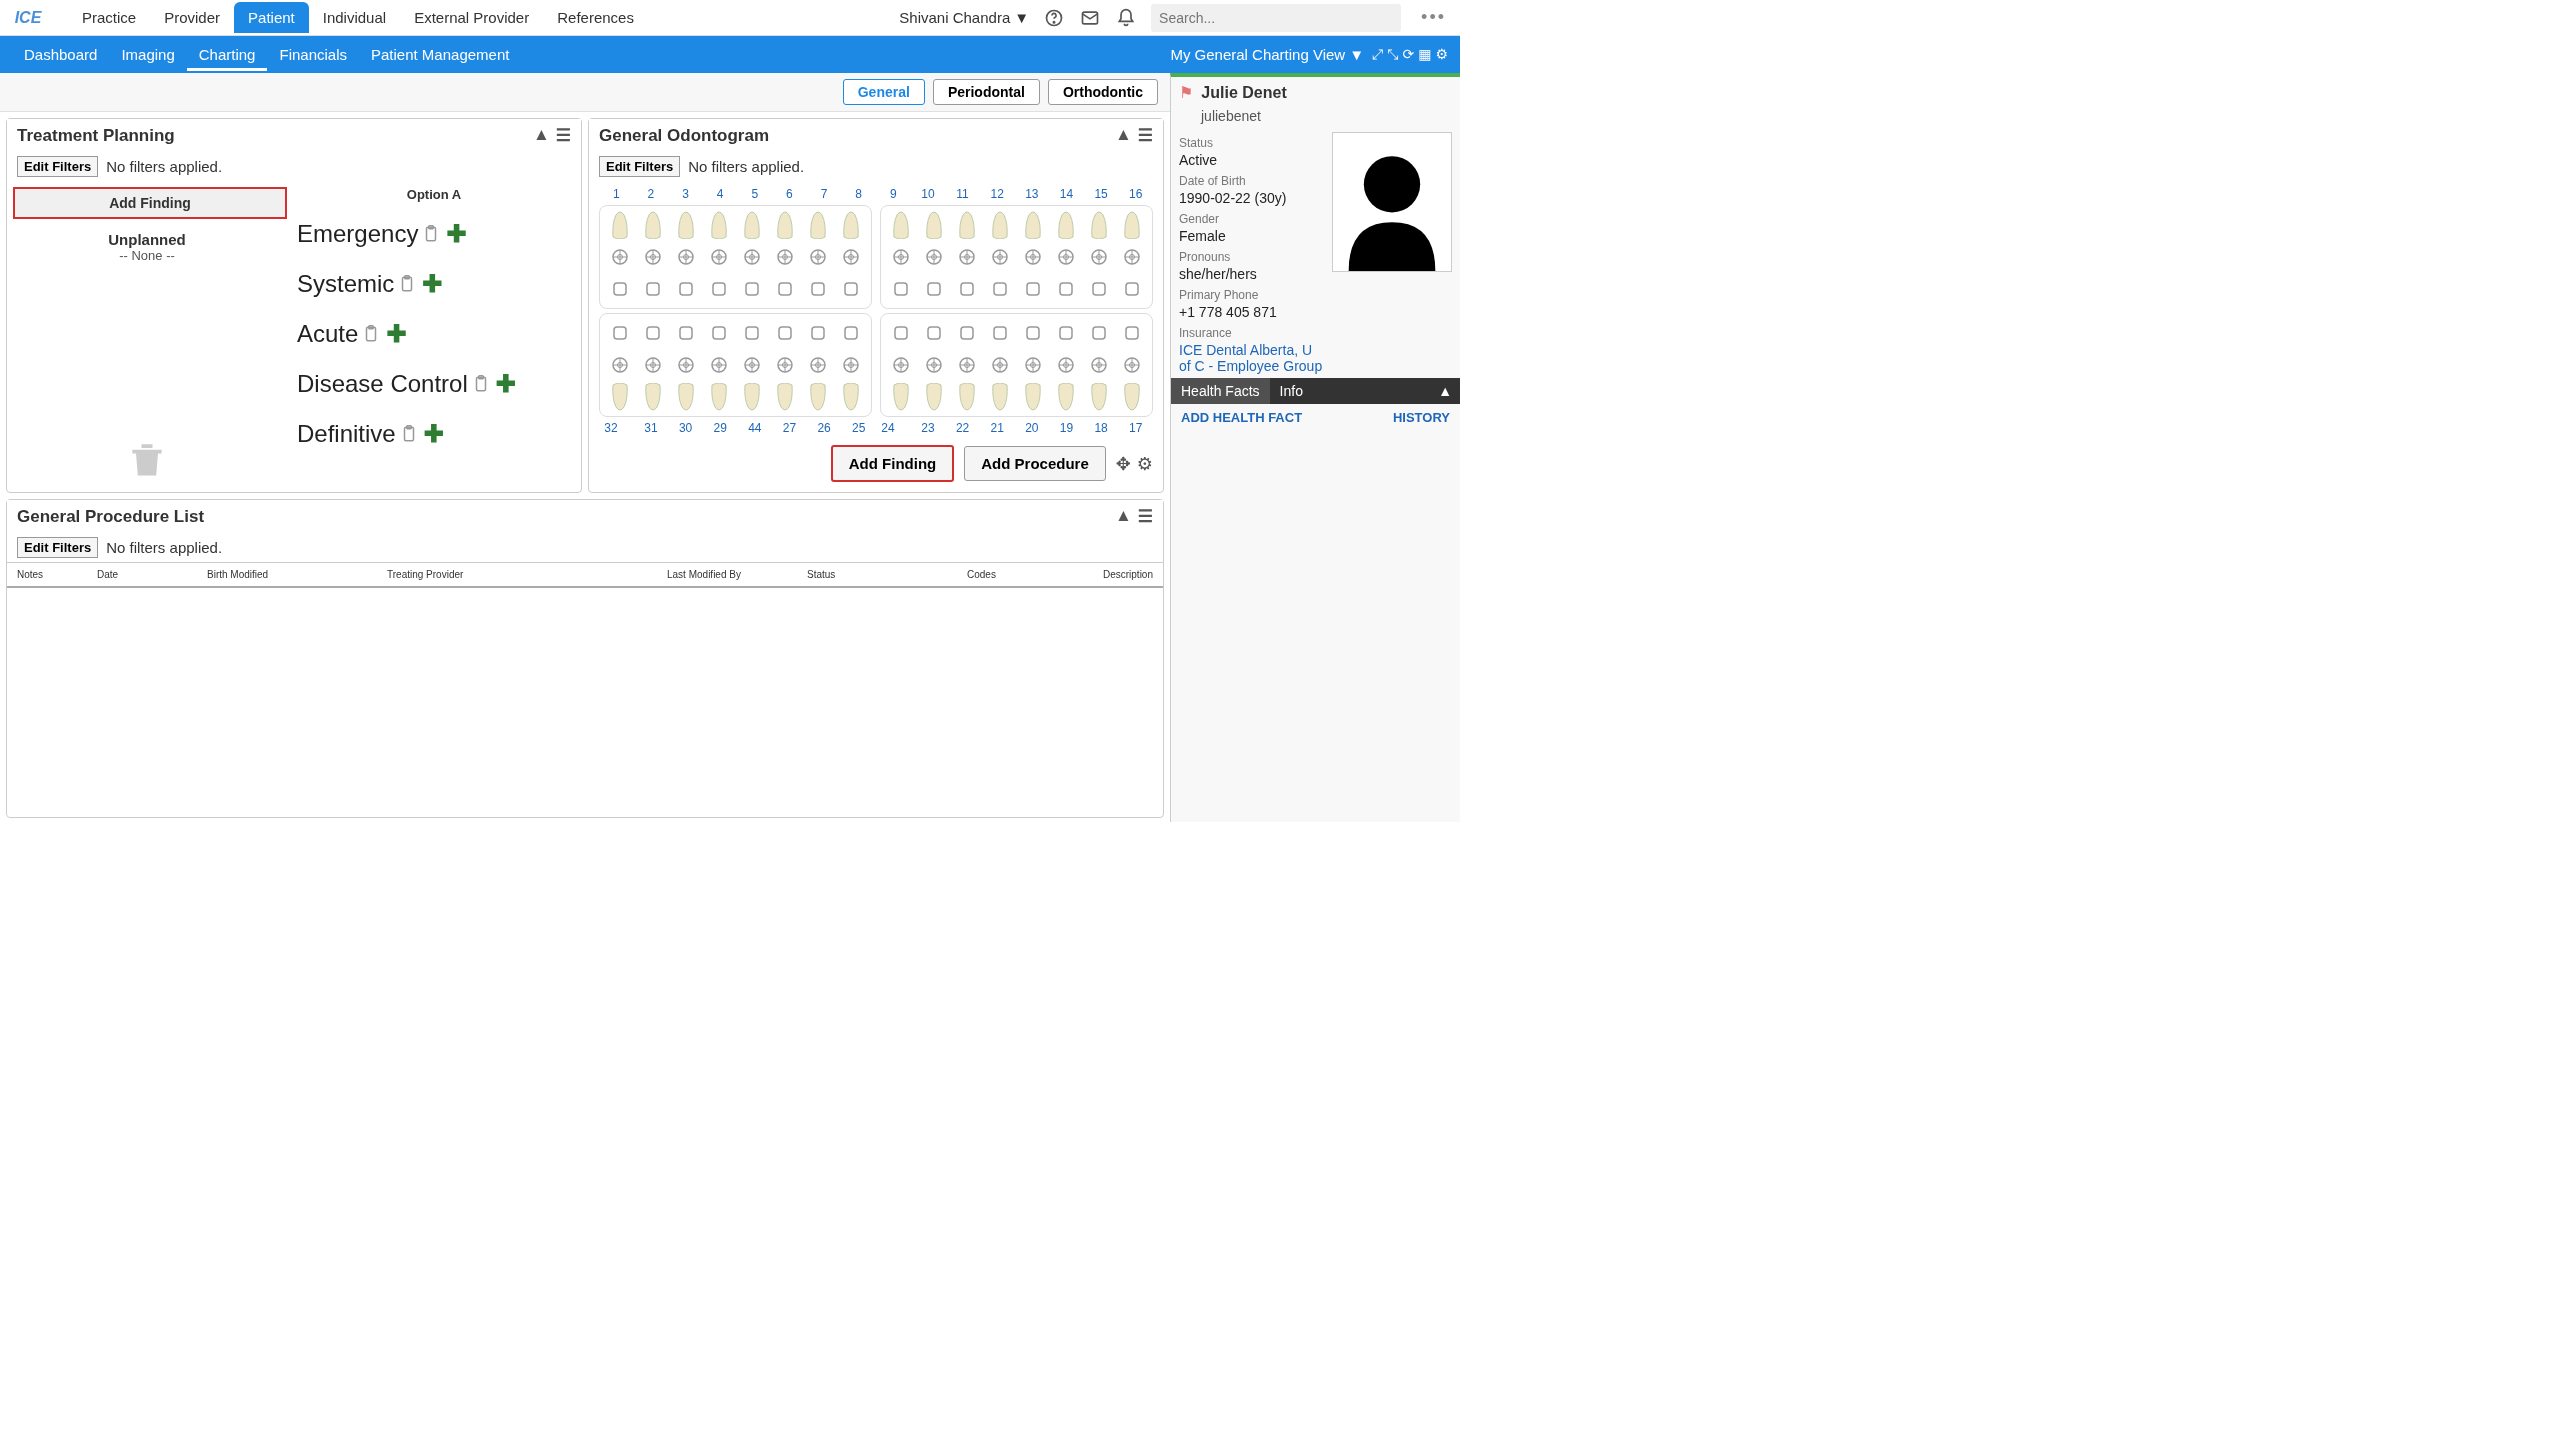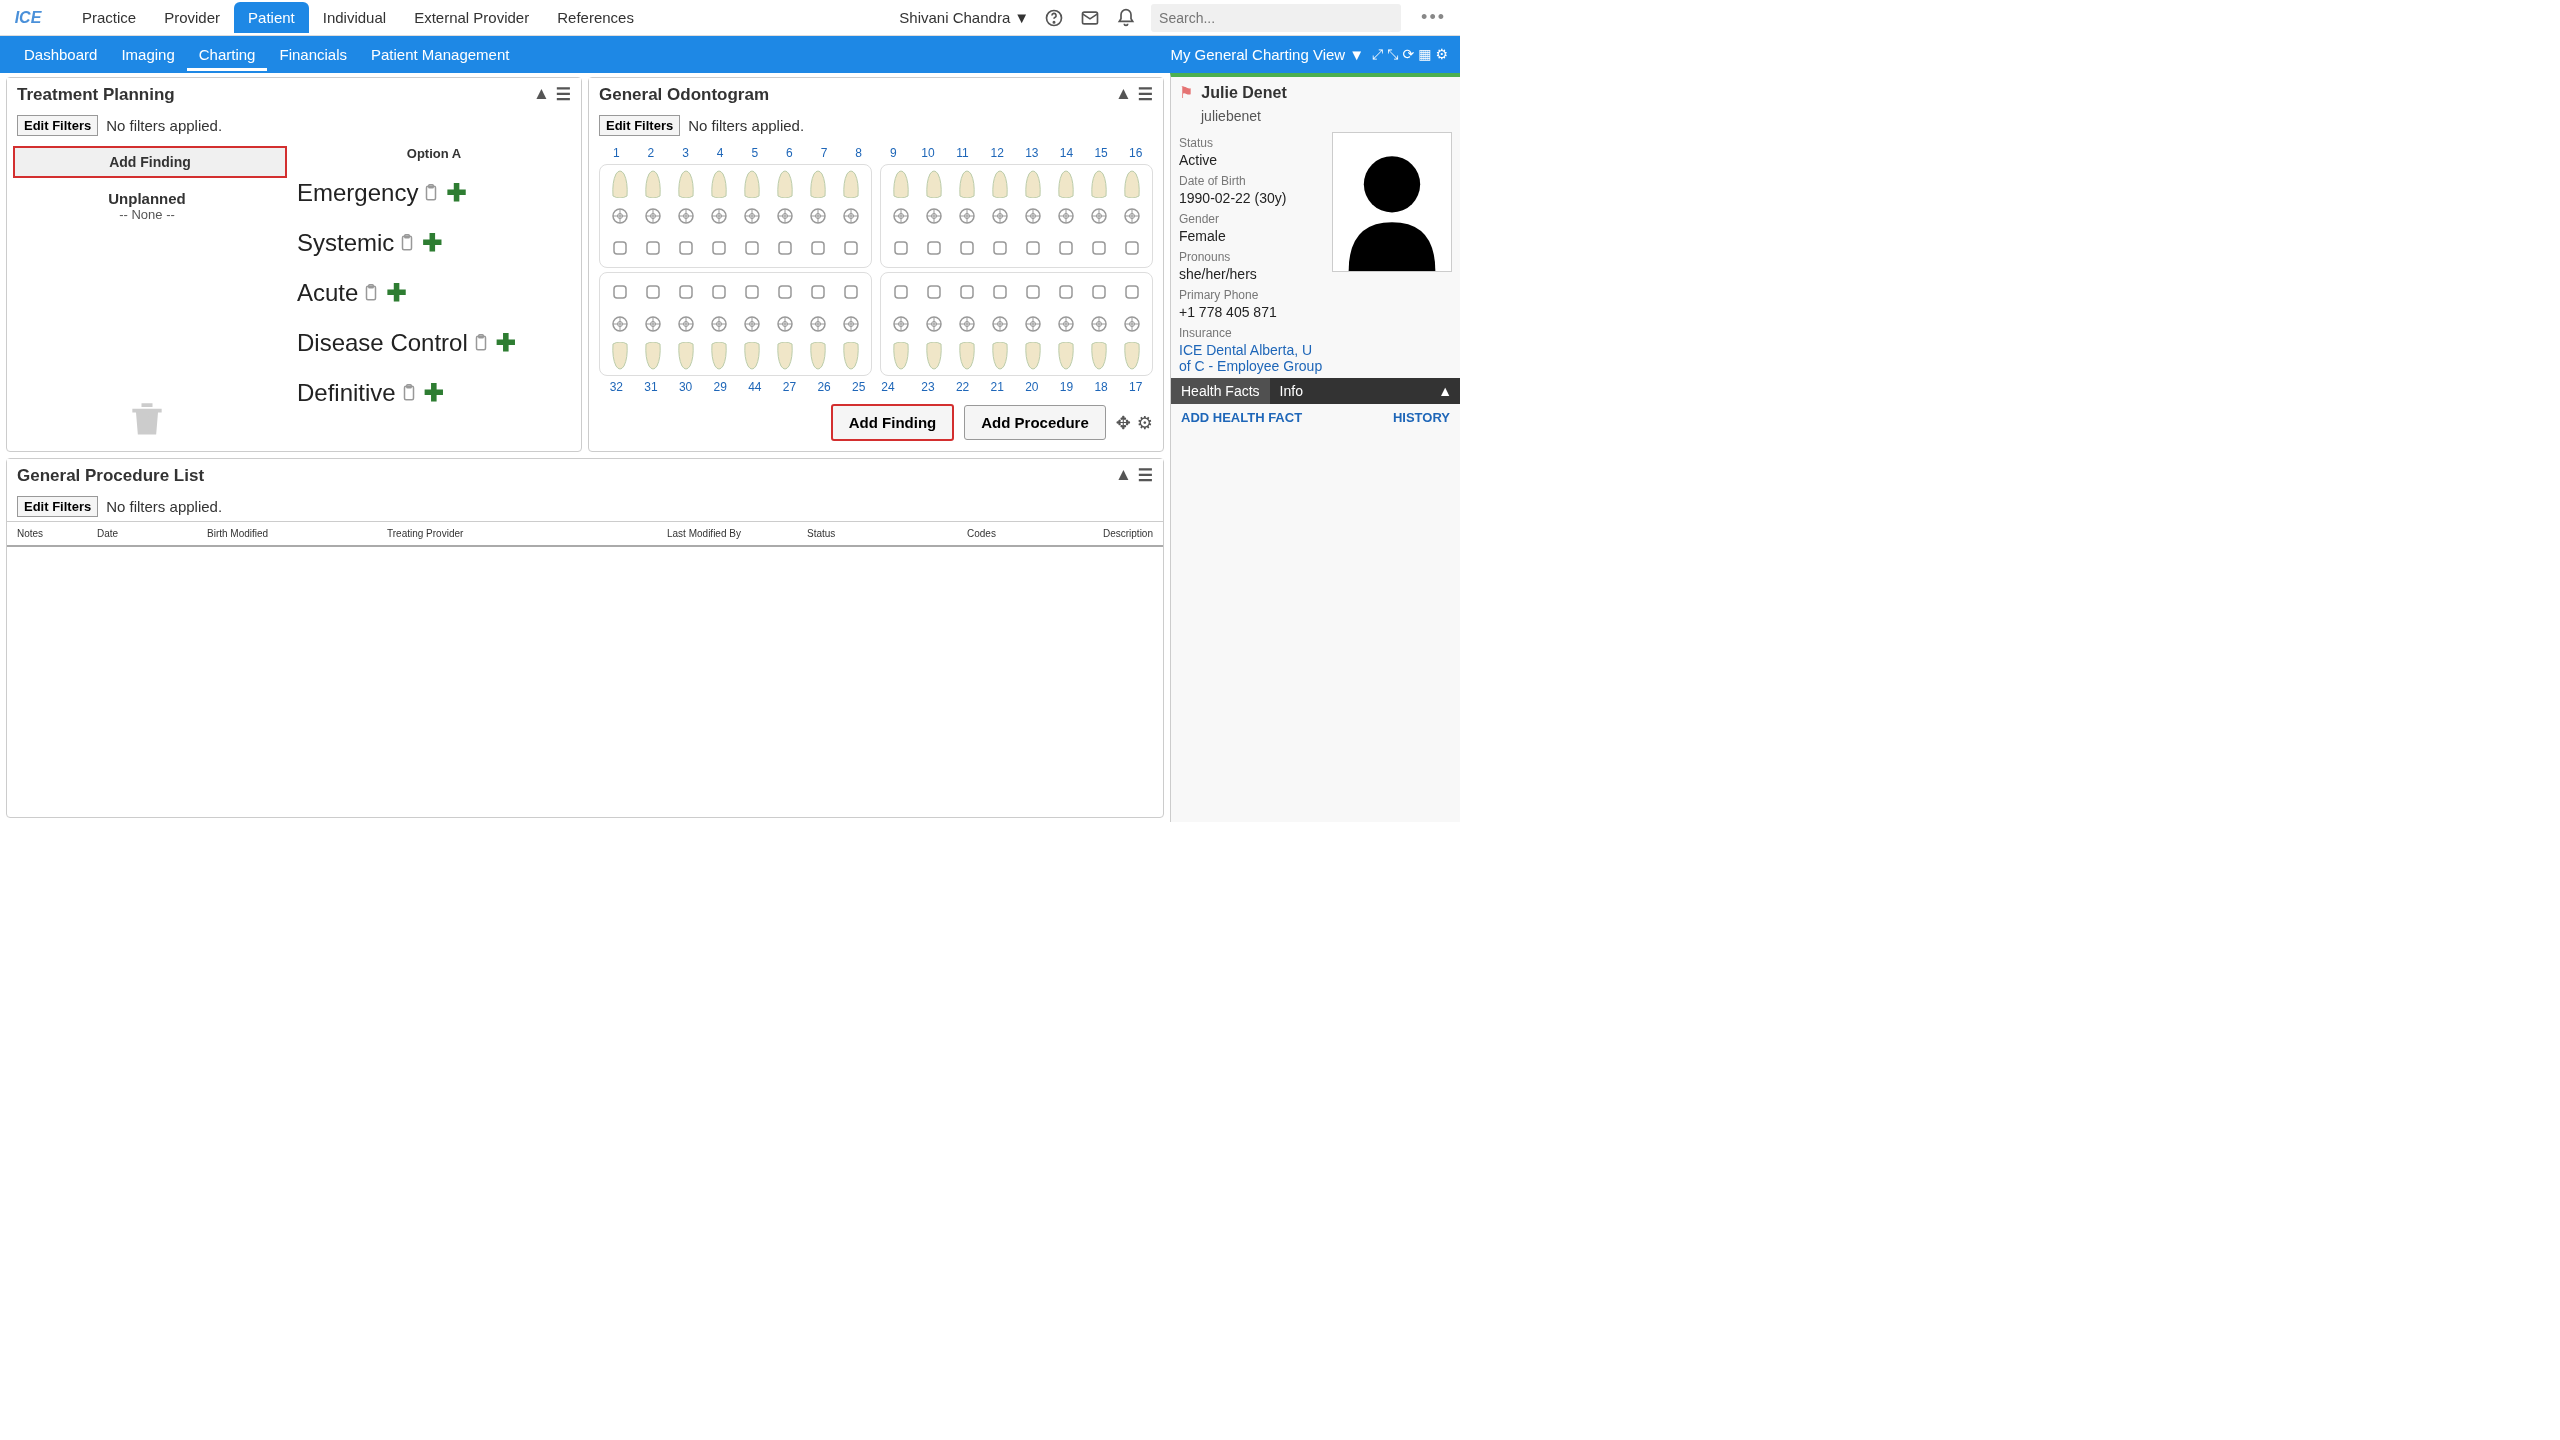--- a/index.html
+++ b/index.html
@@ -150,20 +150,25 @@
       <span>⟳</span>
       <span>▦</span>
       <span>⚙</span>
     </div>
   </div>
 </div>
 
 <div class="main-area">
   <div class="content-col">
 
+    <div class="toolbar-row" style="margin:-4px -6px 0 -6px;">
+      <button class="active">General</button>
+      <button>Periodontal</button>
+      <button>Orthodontic</button>
+    </div>
 
     <div class="row-panels">
 
       <div class="panel" style="flex:1;">
         <div class="panel-header">
           <span>Treatment Planning</span>
           <div class="phicons">
             <span>▲</span>
             <span>☰</span>
           </div>
@@ -882,21 +887,21 @@
                   </div>
                   <div class="tooth">
                     <svg viewBox="0 0 20 28">
                       <path d="M3 2 Q2 16 6 24 Q10 30 14 24 Q18 16 17 2 Q10 -2 3 2 Z" fill="#f0e6c8" stroke="#bca" stroke-width="1"></path>
                     </svg>
                   </div>
                 </div>
               </div>
           </div>
           <div class="teeth-nums bottom" id="lower-nums">
-              <span style="width: 24px; text-align: center;">32</span>
+              <span style="width: 24px; text-align: left;">32</span>
               <span style="width: 24px; text-align: center;">31</span>
               <span style="width: 24px; text-align: center;">30</span>
               <span style="width: 24px; text-align: center;">29</span>
               <span style="width: 24px; text-align: center;">44</span>
               <span style="width: 24px; text-align: center;">27</span>
               <span style="width: 24px; text-align: center;">26</span>
               <span style="width: 24px; text-align: center;">25</span>
               <span style="width: 24px; text-align: left;">24</span>
               <span style="width: 24px; text-align: center;">23</span>
               <span style="width: 24px; text-align: center;">22</span>

